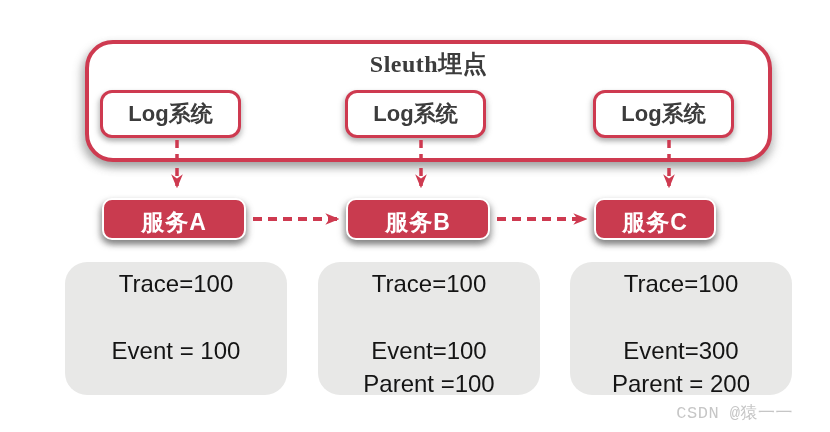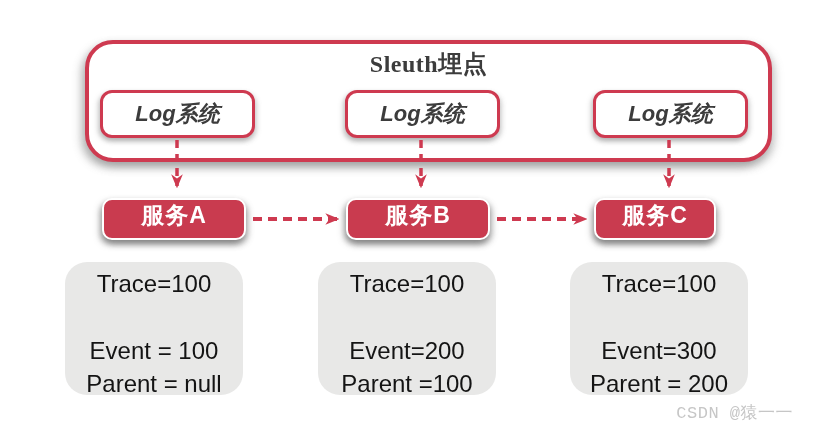--- a/index.html
+++ b/index.html
@@ -20,51 +20,50 @@
     box-sizing:border-box;
   }
   .sleuth-title{
     position:absolute;left:85px;top:48px;width:687px;
     text-align:center;
     font-size:24px;font-weight:bold;color:#3C3C3C;
     letter-spacing:0.5px;
     font-family:Liberation Serif, serif;
   }
   .log-box{
-    position:absolute;top:90px;height:48px;width:155px;
+    position:absolute;top:90px;height:48px;width:141px;
     background:#ffffff;
     border:3px solid #CE3A50;
     border-radius:12px;
     box-sizing:border-box;
     display:flex;align-items:center;justify-content:center;
     font-size:22px;font-weight:bold;color:#3C3C3C;
     box-shadow:-2px 3px 5px rgba(120,120,120,0.40), 2px 3px 5px rgba(120,120,120,0.30);
-    font-style:italic;
   }
   .log-1{left:100px;} .log-2{left:345px;} .log-3{left:593px;}
   
   .arrows{position:absolute;left:0;top:0;width:830px;height:432px;pointer-events:none;}
   
   .service-box{
     position:absolute;top:198px;height:42px;
     background:#C93B4F;
     border:2px solid #ffffff;
     border-radius:10px;
     box-sizing:border-box;
-    display:flex;align-items:flex-start;justify-content:center;
+    display:flex;align-items:flex-end;justify-content:center;
     font-size:23px;font-weight:bold;color:#ffffff;
     letter-spacing:1px;
     box-shadow:-2px 4px 6px rgba(90,90,90,0.55), 2px 4px 6px rgba(90,90,90,0.45);
   }
   .svc-a{left:102px;width:144px;}
   .svc-b{left:346px;width:144px;}
   .svc-c{left:594px;width:122px;}
   
   .trace-card{
-    position:absolute;top:262px;height:133px;width:178px;
+    position:absolute;top:262px;height:133px;width:222px;
     background:#E8E8E7;
     border-radius:22px;
     box-sizing:border-box;
     text-align:center;
     color:#141414;
     font-size:24px;
     padding-top:6px;
   }
   .card-1{left:65px;} .card-2{left:318px;} .card-3{left:570px;}
   .trace-line{line-height:32px;margin-bottom:34px;}
@@ -115,25 +114,24 @@
   <div class="service-box svc-b">
     <span>服务B</span>
   </div>
   <div class="service-box svc-c">
     <span>服务C</span>
   </div>
 
   <div class="trace-card card-1">
     <div class="trace-line">Trace=100</div>
     <div class="event-line">Event = 100</div>
-    <div class="parent-line">Parent = null</div>
   </div>
   <div class="trace-card card-2">
     <div class="trace-line">Trace=100</div>
-    <div class="event-line">Event=200</div>
+    <div class="event-line">Event=100</div>
     <div class="parent-line">Parent =100</div>
   </div>
   <div class="trace-card card-3">
     <div class="trace-line">Trace=100</div>
     <div class="event-line">Event=300</div>
     <div class="parent-line">Parent = 200</div>
   </div>
 
   <div class="watermark">CSDN @猿一一</div>
 

